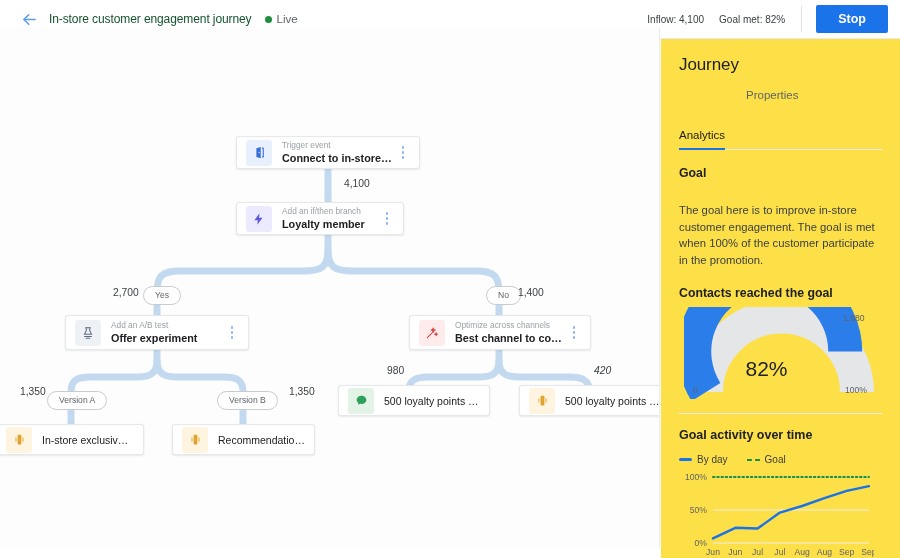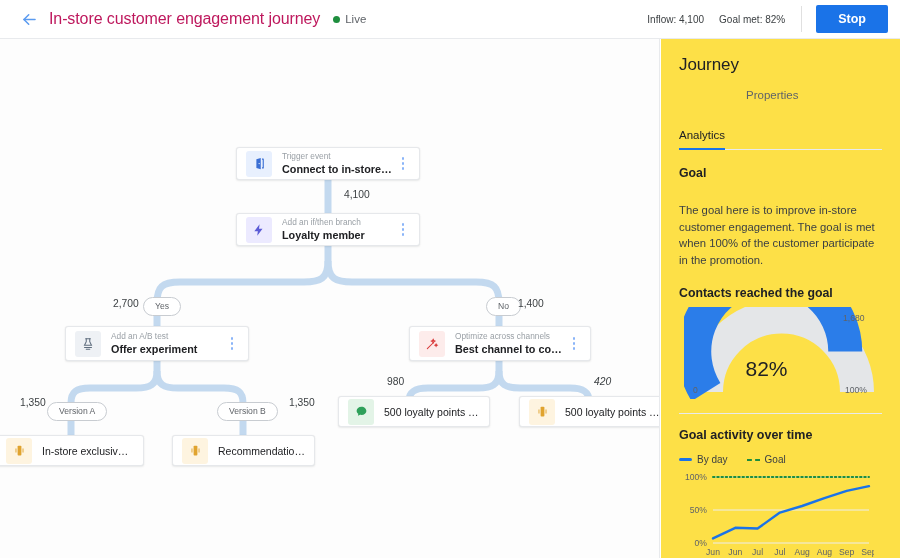--- a/index.html
+++ b/index.html
@@ -20,21 +20,21 @@
     background: #fff;
     border-bottom: 1px solid #e8eaed;
     padding: 0 12px 0 18px;
   }
   .back-arrow {
     width: 22px; height: 22px; flex: 0 0 22px;
     display: flex; align-items: center; justify-content: center;
     cursor: pointer; color: #5b9bf0;
   }
   .hdr-title {
-    font-size: 16px; font-weight: 400; color: #be185d;
+    font-size: 12px; font-weight: 400; color: #14532d;
     margin-left: 9px; letter-spacing: -.1px; white-space: nowrap;
   }
   .live-wrap { display: flex; align-items: center; margin-left: 13px; }
   .live-dot {
     width: 7px; height: 7px; border-radius: 50%;
     background: #1e8e3e; margin-right: 5px;
   }
   .live-label { font-size: 11.5px; color: #5f6368; }
   .hdr-spacer { flex: 1 1 auto; }
   .hdr-stat { font-size: 10px; color: #3c4043; white-space: nowrap; }
@@ -45,21 +45,21 @@
   .stop-btn {
     background: #1a73e8; color: #fff;
     font-size: 12.5px; font-weight: 700;
     border: none; border-radius: 2px;
     padding: 7px 22px; cursor: pointer;
     font-family: "Liberation Sans", sans-serif;
   }
 
   
   .canvas {
-    position: absolute; top: 39px; left: 0;
+    position: absolute; top: 28px; left: 0;
     width: 660px; height: 519px;
     background: #fdfdfd;
     border-right: 1px solid #e8eaed;
     overflow: hidden;
   }
   .edges { position: absolute; top: 0; left: 0; width: 660px; height: 519px; }
 
   .node {
     position: absolute;
     background: #fff;
@@ -232,21 +232,21 @@
       </div>
       <div class="kebab">
           <i></i>
           <i></i>
           <i></i>
         </div>
     </div>
 
     <div class="cnt" style="left:344px; top:150px;">4,100</div>
 
-    <div class="node" style="left:236px; top:174px; width:184px; height:33px;">
+    <div class="node" style="left:236px; top:174px; width:168px; height:33px;">
       <div class="node-ico ico-purple">
         <svg width="14" height="14" viewBox="0 0 24 24" fill="#5b5bd6">
             <path d="M13 2L4 14h6l-1 8 9-12h-6l1-8z"></path>
           </svg>
       </div>
       <div class="node-txt">
         <div class="node-sub">Add an if/then branch</div>
         <div class="node-title">Loyalty member</div>
       </div>
       <div class="kebab">

